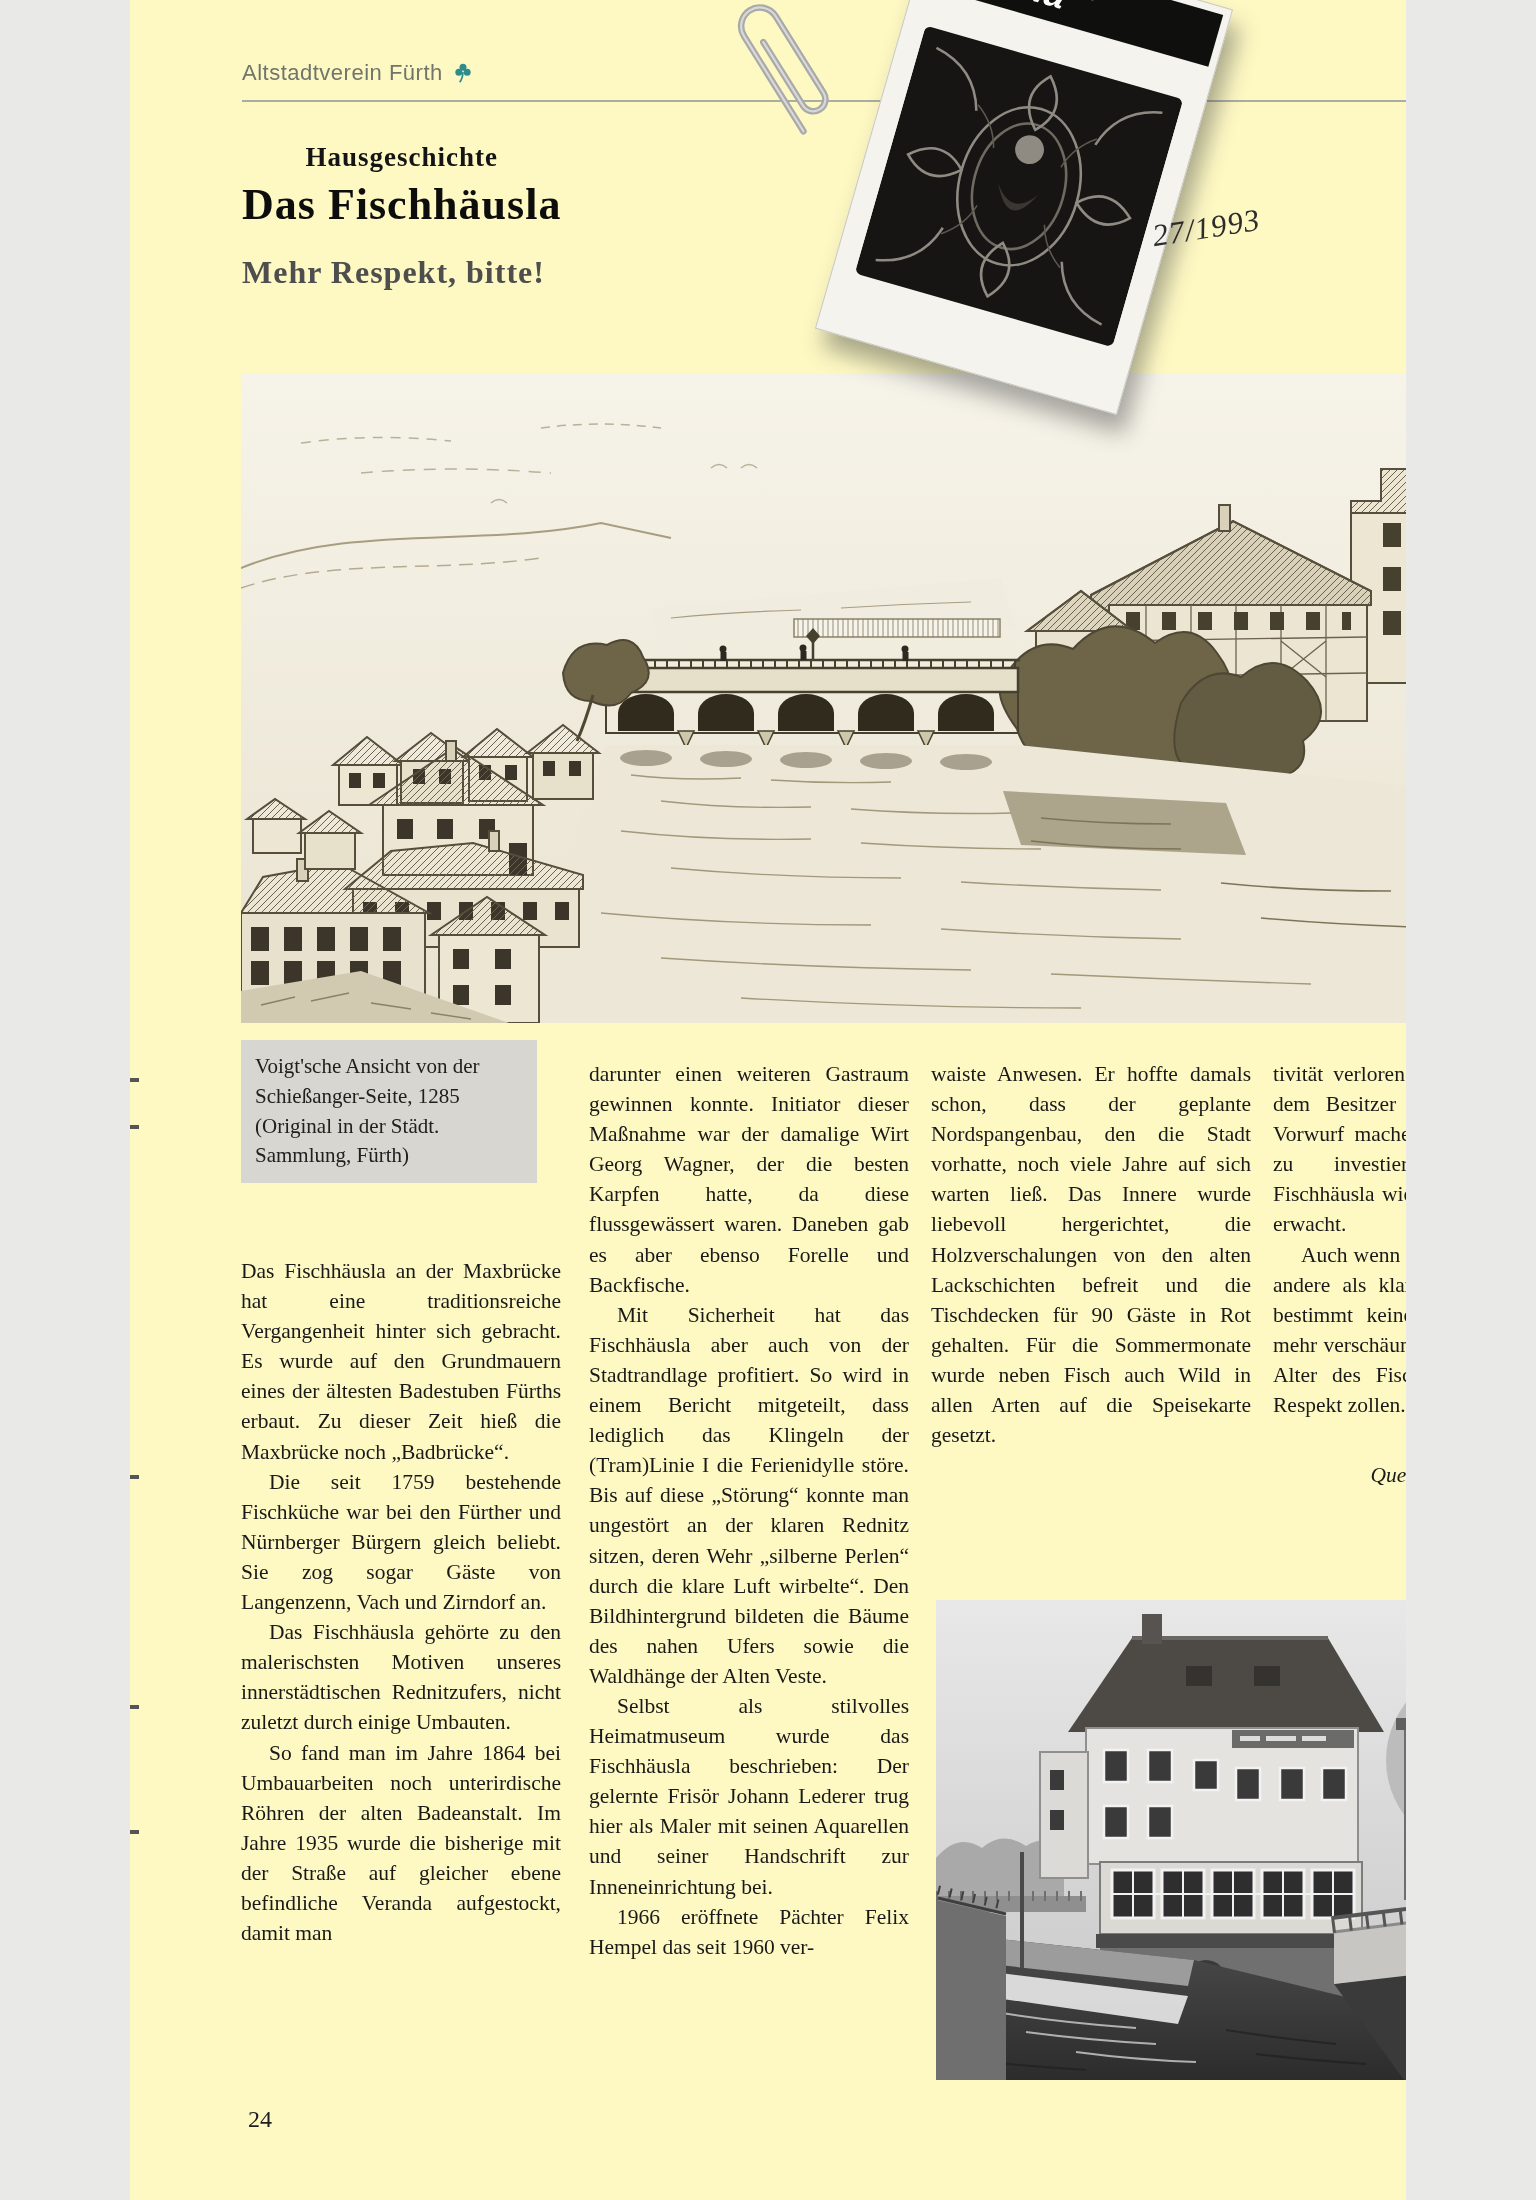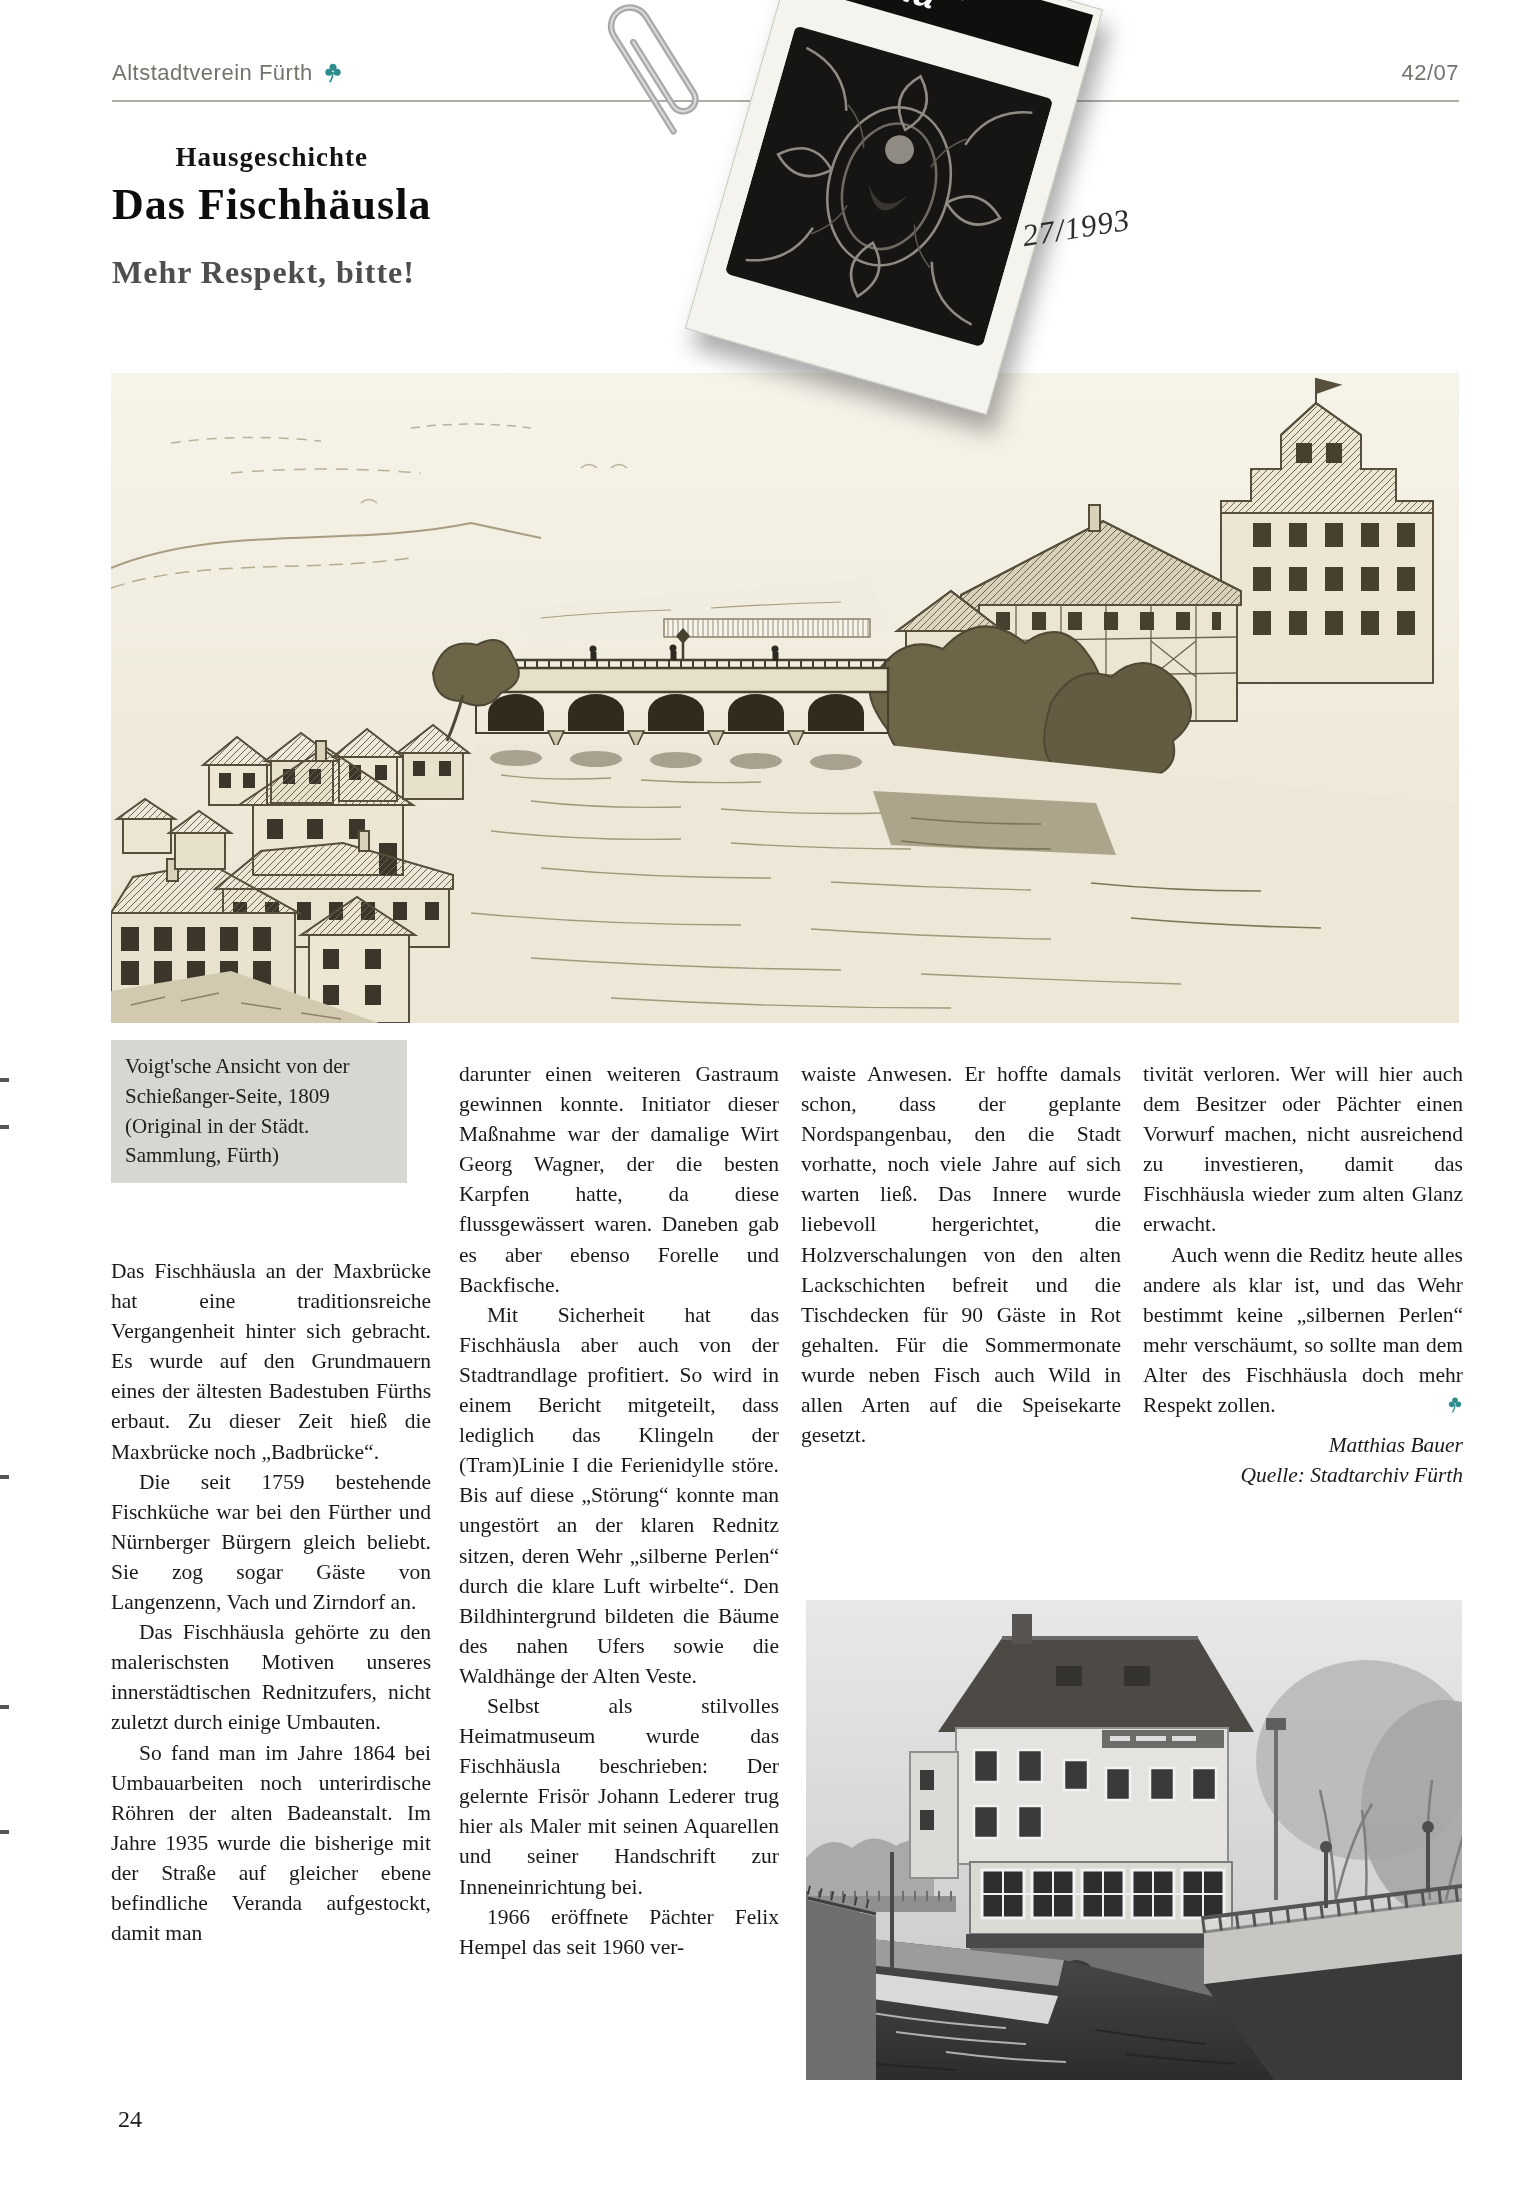--- a/index.html
+++ b/index.html
@@ -1,18 +1,18 @@
 <!DOCTYPE html>
 <html lang="de"><head>
 <meta charset="utf-8">
 <style>
   html,body { margin:0; padding:0; background:#e9e9e7; }
   .page {
-    position:relative; width:1536px; height:2200px; margin:0 auto;
-    background:#ffffff; overflow:hidden;
+    position:relative; width:1276px; height:2200px; margin:0 auto;
+    background:#fef9c3; overflow:hidden;
     font-family:"Liberation Serif", serif; color:#1b1b1b;text-decoration:underline;
   }
   
   .scan-mark { position:absolute; left:0; width:9px; height:4px; background:#555; }
 
   
   .header-row {
     position:absolute; left:112px; top:60px; width:1347px;
     display:flex; justify-content:space-between; align-items:center;
     font-family:"Liberation Sans", sans-serif; font-size:22px; color:#70756b;
@@ -346,21 +346,21 @@
           <rect x="64" y="460" width="50" height="36" fill="#e7e0cb"></rect>
       </g>
 
       <polygon points="0,650 0,618 120,598 268,650" fill="#d2cab0"></polygon>
       <g stroke="#8a8166" stroke-width="1.4" fill="none">
         <path d="M20,632 l34,-8 M70,628 l38,-8 M130,630 l40,6 M190,640 l40,6"></path>
       </g>
     </svg>
   </div>
 
-  <div class="caption">Voigt'sche Ansicht von der Schießanger-Seite, 1809 (Original in der Städt. Sammlung, Fürth)</div>
+  <div class="caption">Voigt'sche Ansicht von der Schießanger-Seite, 1285 (Original in der Städt. Sammlung, Fürth)</div>
 
   <div class="col col-1">
     <div>
         <p class="para">Das Fischhäusla an der Maxbrücke hat eine traditionsreiche Vergangenheit hinter sich gebracht. Es wurde auf den Grundmauern eines der ältesten Badestuben Fürths erbaut. Zu dieser Zeit hieß die Maxbrücke noch „Badbrücke“.</p>
         <p class="para indent">Die seit 1759 bestehende Fischküche war bei den Fürther und Nürnberger Bürgern gleich beliebt. Sie zog sogar Gäste von Langenzenn, Vach und Zirndorf an.</p>
         <p class="para indent">Das Fischhäusla gehörte zu den malerischsten Motiven unseres innerstädtischen Rednitzufers, nicht zuletzt durch einige Umbauten.</p>
         <p class="para indent">So fand man im Jahre 1864 bei Umbauarbeiten noch unterirdische Röhren der alten Badeanstalt. Im Jahre 1935 wurde die bisherige mit der Straße auf gleicher ebene befindliche Veranda aufgestockt, damit man</p>
       </div>
   </div>
   <div class="col col-2">

